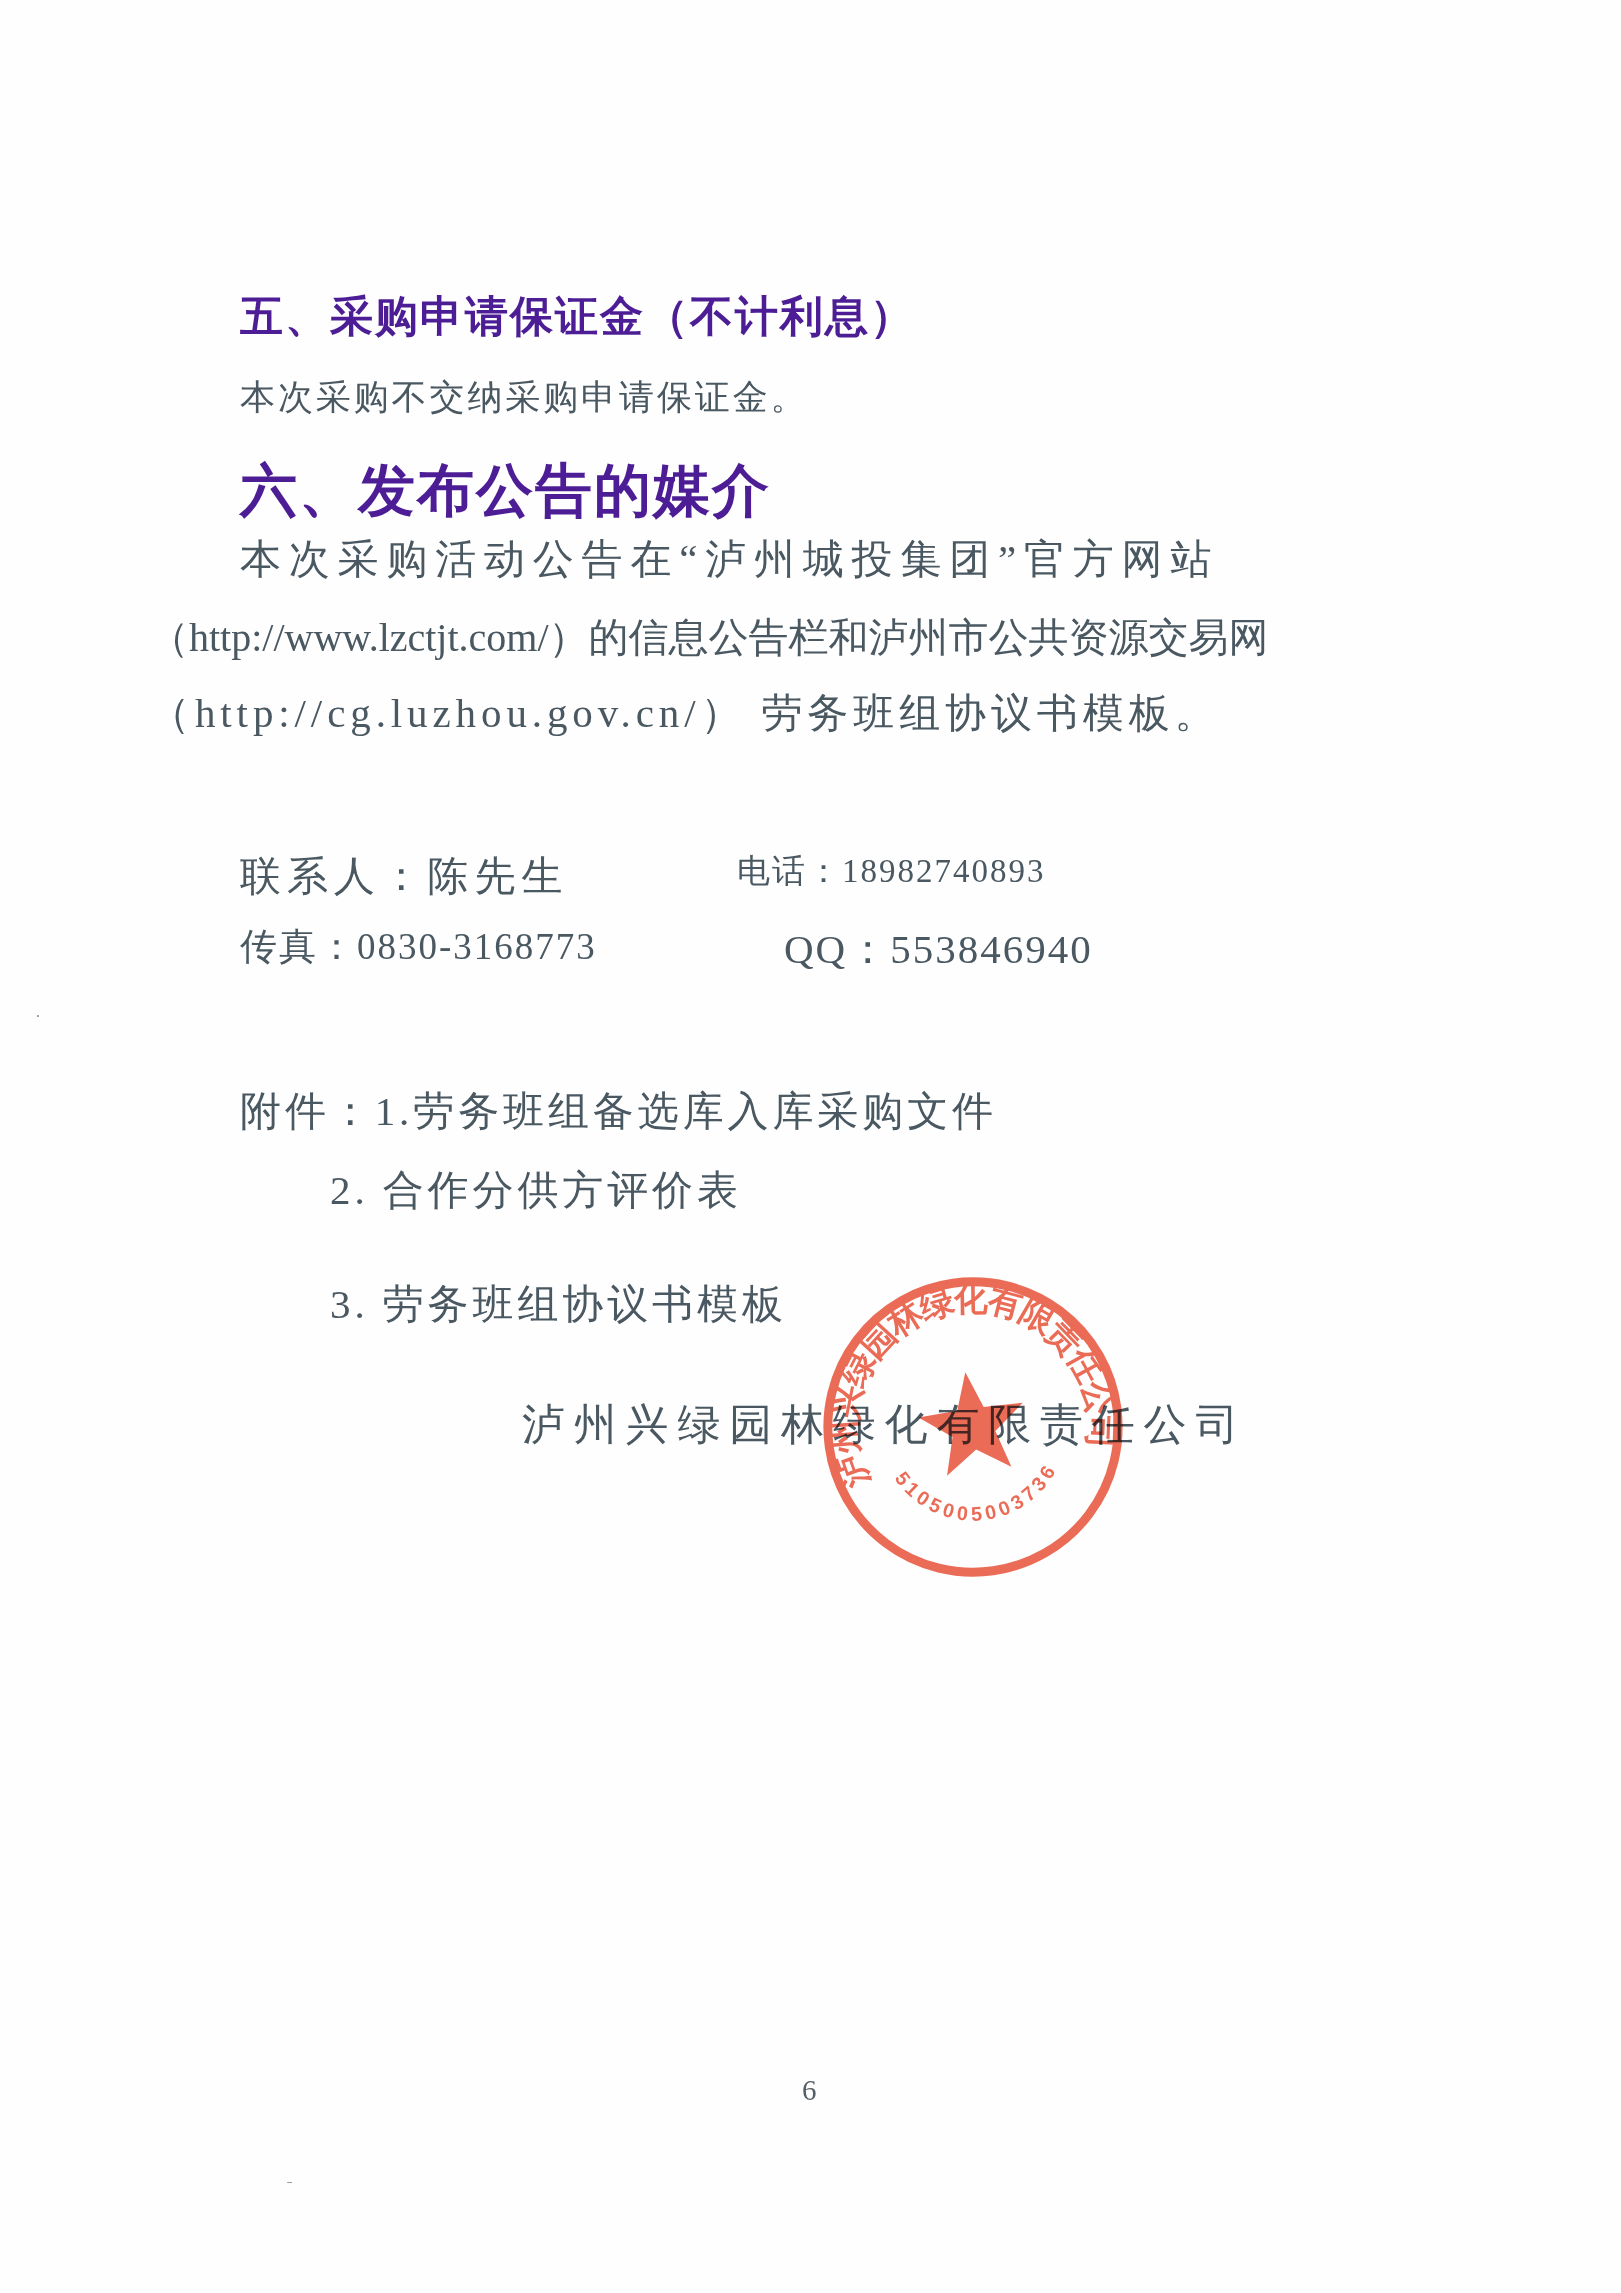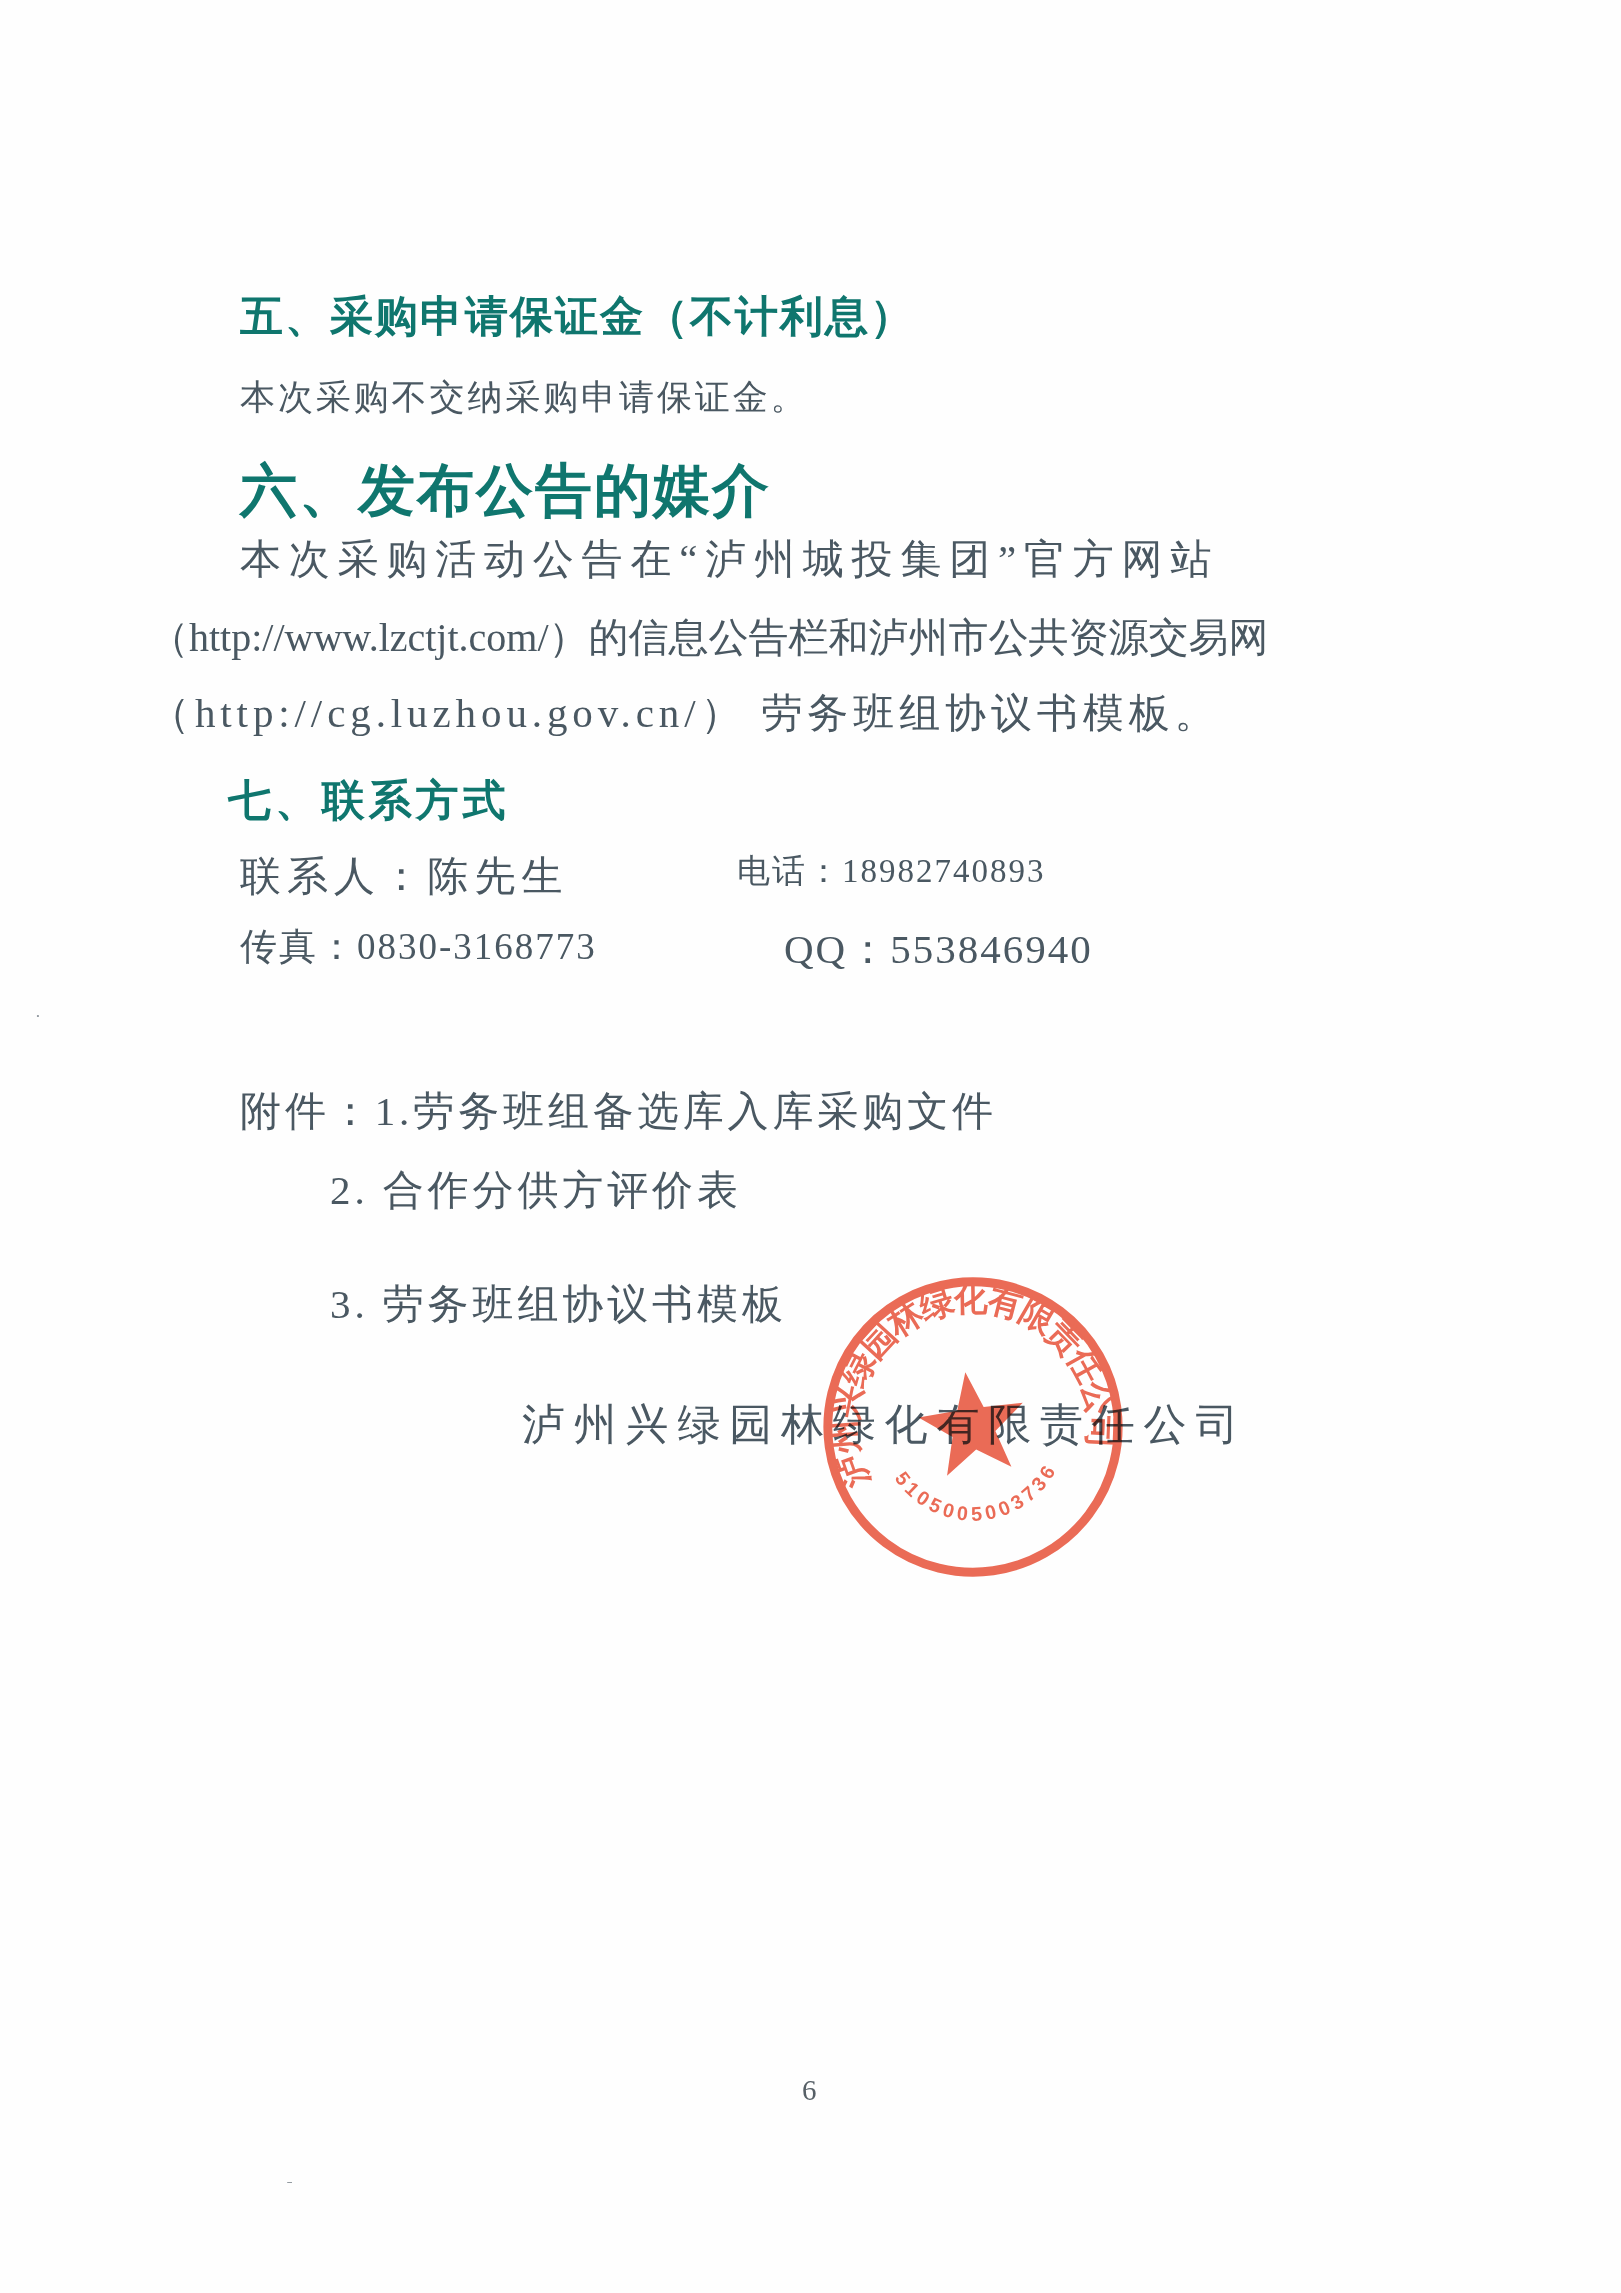--- a/index.html
+++ b/index.html
@@ -16,21 +16,21 @@
   }
   .line{
     position:absolute;
     white-space:nowrap;
     color:#4a5862;
   }
   .serif{font-family:"Liberation Serif", serif;}
   .heading{
     font-family:"Liberation Sans", sans-serif;
     font-weight:700;
-    color:#0f766e;
+    color:#4c1d95;
   }
   .sec5-heading{left:240px;top:288px;font-size:43px;letter-spacing:2px;}
   .sec5-body{left:240px;top:374px;font-size:35px;letter-spacing:2.9px;}
   .sec6-heading{left:240px;top:453px;font-size:57px;letter-spacing:2px;}
   .sec6-line0{left:240px;top:532px;font-size:41px;letter-spacing:7.8px;}
   .sec6-line1{left:149px;top:610px;font-size:40px;letter-spacing:0px;}
   .sec6-line2{left:149px;top:686px;font-size:41px;letter-spacing:4.9px;}
   .sec7-heading{left:228px;top:772px;font-size:43px;letter-spacing:3.9px;}
   .contact-left{left:240px;top:849px;font-size:41px;letter-spacing:5.9px;}
   .contact-right{left:737px;top:849px;font-size:33px;letter-spacing:2px;}
@@ -62,21 +62,20 @@
 <div class="page">
 
   <div class="line heading sec5-heading">五、采购申请保证金（不计利息）</div>
   <div class="line serif sec5-body">本次采购不交纳采购申请保证金。</div>
 
   <div class="line heading sec6-heading">六、发布公告的媒介</div>
   <div class="line serif sec6-line0">本次采购活动公告在“泸州城投集团”官方网站</div>
   <div class="line serif sec6-line1">（http://www.lzctjt.com/）的信息公告栏和泸州市公共资源交易网</div>
   <div class="line serif sec6-line2">（http://cg.luzhou.gov.cn/） 劳务班组协议书模板。</div>
 
-  <div class="line heading sec7-heading">七、联系方式</div>
 
   <div class="line serif contact-left"><span>联系人：</span><span>陈先生</span></div>
   <div class="line serif contact-right"><span>电话：</span><span>18982740893</span></div>
 
   <div class="line serif fax-left"><span>传真：</span><span>0830-3168773</span></div>
   <div class="line serif fax-right"><span>QQ：</span><span>553846940</span></div>
 
   <div class="line serif attach-line"><span>附件：</span><span>1.劳务班组备选库入库采购文件</span></div>
   <div class="line serif attach-item2">2. 合作分供方评价表</div>
   <div class="line serif attach-item3">3. 劳务班组协议书模板</div>

